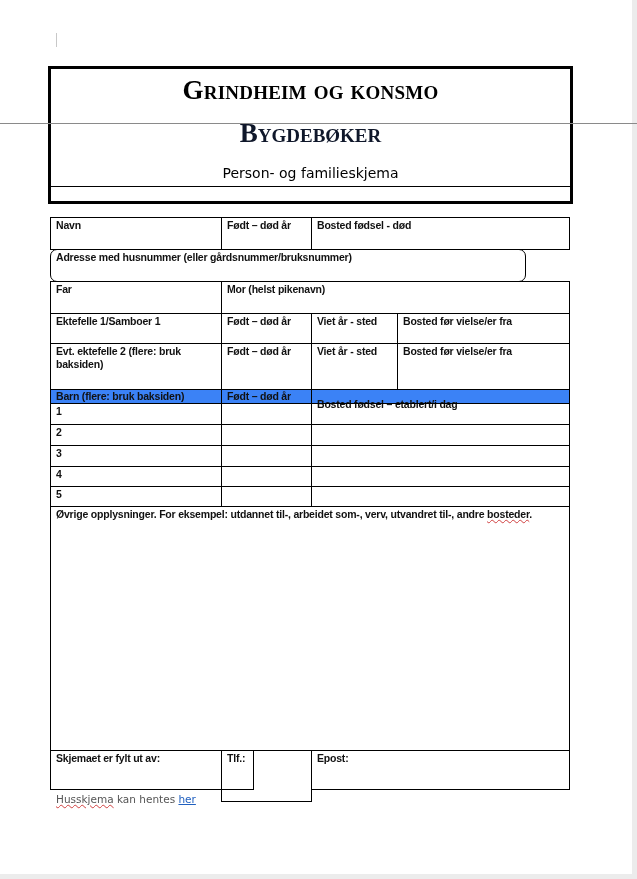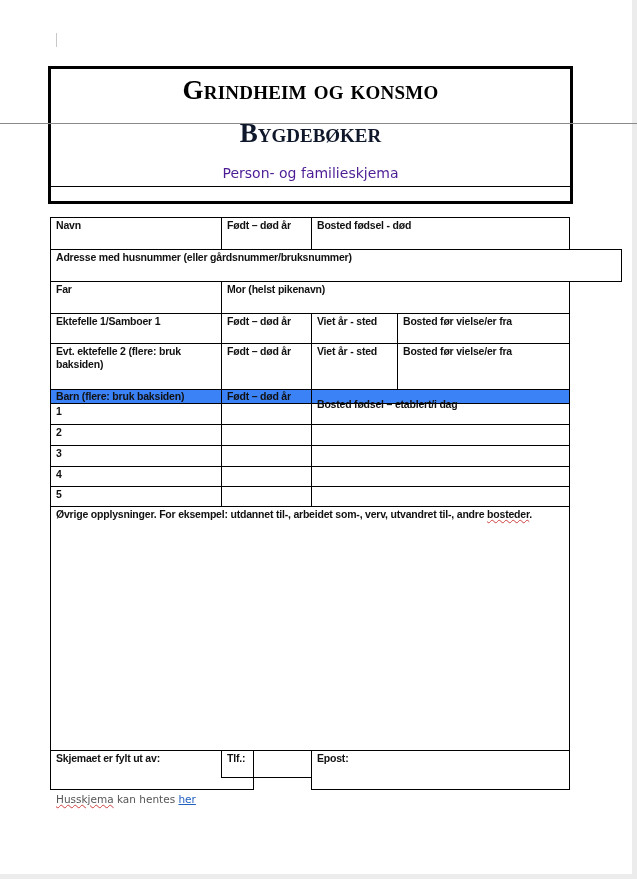--- a/index.html
+++ b/index.html
@@ -5,21 +5,21 @@
   html, body { margin:0; padding:0; }
   body { width:637px; height:879px; background:#ffffff; position:relative; overflow:hidden; font-family:"DejaVu Serif", serif; }
   .page-edge-right { position:absolute; left:632px; top:0; width:5px; height:879px; background:#ececec; }
   .page-edge-bottom { position:absolute; left:0; top:874px; width:637px; height:5px; background:#ececec; }
   .margin-mark { position:absolute; left:56px; top:33px; width:1px; height:14px; background:#c8c8c8; }
   .hline { position:absolute; left:0; top:123px; width:637px; height:1px; background:#8a8a8a; z-index:5; }
 
   .title-box { position:absolute; left:48px; top:66px; width:519px; height:132px; border:3px solid #000; box-sizing:content-box; }
   .title-line1 { position:absolute; left:0; width:100%; top:6px; text-align:center; font-family:"Liberation Serif", serif; font-weight:bold; font-size:27px; color:#000; font-variant:small-caps; letter-spacing:0.2px; }
   .title-line2 { position:absolute; left:0; width:100%; top:49px; text-align:center; font-family:"Liberation Serif", serif; font-weight:bold; font-size:27px; color:#0f172a; font-variant:small-caps; }
-  .subtitle { position:absolute; left:0; width:100%; top:96px; text-align:center; font-family:"DejaVu Sans", sans-serif; font-size:14px; color:#4c1d95; }
+  .subtitle { position:absolute; left:0; width:100%; top:96px; text-align:center; font-family:"DejaVu Sans", sans-serif; font-size:14px; color:#000000; }
   .title-divider { position:absolute; left:0; top:117px; width:100%; height:1px; background:#000; }
 
   .form { position:absolute; left:50px; top:217px; width:520px; height:573px; }
   .cell { position:absolute; box-sizing:border-box; border:1px solid #000; font-family:Liberation Sans, sans-serif; font-size:10.5px; font-weight:bold; color:#111; padding:1px 5px; line-height:13px; letter-spacing:-0.2px; }
   .green { background:#3b82f6; }
   .spell { text-decoration:underline wavy #d04040; text-decoration-thickness:1px; }
 
   .footer { position:absolute; left:56px; top:793px; font-family:"DejaVu Sans", sans-serif; font-size:10.5px; color:#555; }
   .footer .link { color:#1f5fbf; text-decoration:underline; }
 </style>
@@ -37,21 +37,21 @@
   <div class="subtitle">Person- og familieskjema</div>
   <div class="title-divider"></div>
 </div>
 
 <div class="form">
 
   <div class="cell" style="left:0;top:0;width:172px;height:33px;"><span>Navn</span></div>
   <div class="cell" style="left:171px;top:0;width:91px;height:33px;"><span>Født – død år</span></div>
   <div class="cell" style="left:261px;top:0;width:259px;height:33px;"><span>Bosted fødsel - død</span></div>
 
-  <div class="cell" style="left:0;top:32px;width:572px;height:33px;"><span>Adresse med husnummer (eller gårdsnummer/bruksnummer)</span></div>
+  <div class="cell" style="left:0;top:32px;width:476px;height:33px;border-radius:7px;"><span>Adresse med husnummer (eller gårdsnummer/bruksnummer)</span></div>
 
   <div class="cell" style="left:0;top:64px;width:172px;height:33px;"><span>Far</span></div>
   <div class="cell" style="left:171px;top:64px;width:349px;height:33px;"><span>Mor (helst pikenavn)</span></div>
 
   <div class="cell" style="left:0;top:96px;width:172px;height:31px;"><span>Ektefelle 1/Samboer 1</span></div>
   <div class="cell" style="left:171px;top:96px;width:91px;height:31px;"><span>Født – død år</span></div>
   <div class="cell" style="left:261px;top:96px;width:87px;height:31px;"><span>Viet år - sted</span></div>
   <div class="cell" style="left:347px;top:96px;width:173px;height:31px;"><span>Bosted før vielse/er fra</span></div>
 
   <div class="cell" style="left:0;top:126px;width:172px;height:47px;"><span>Evt. ektefelle 2 (flere: bruk baksiden)</span></div>
@@ -82,19 +82,19 @@
   <div class="cell" style="left:0;top:269px;width:172px;height:21px;"><span>5</span></div>
   <div class="cell" style="left:171px;top:269px;width:91px;height:21px;"></div>
   <div class="cell" style="left:261px;top:269px;width:259px;height:21px;"></div>
 
   <div class="cell" style="left:0;top:289px;width:520px;height:245px;">
     <span>Øvrige opplysninger. For eksempel: utdannet til-, arbeidet som-, verv, utvandret til-, andre</span>
     <span class="spell">bosteder</span><span>.</span>
   </div>
 
   <div class="cell" style="left:0;top:533px;width:204px;height:40px;"><span>Skjemaet er fylt ut av:</span></div>
-  <div class="cell" style="left:171px;top:533px;width:91px;height:28px;"><span>Tlf.:</span></div>
+  <div class="cell" style="left:171px;top:533px;width:91px;height:52px;"><span>Tlf.:</span></div>
   <div class="cell" style="left:261px;top:533px;width:259px;height:40px;"><span>Epost:</span></div>
 </div>
 
 <div class="footer">
   <span class="spell">Husskjema</span><span> kan hentes </span><span class="link">her</span>
 </div>
 
 </body></html>

